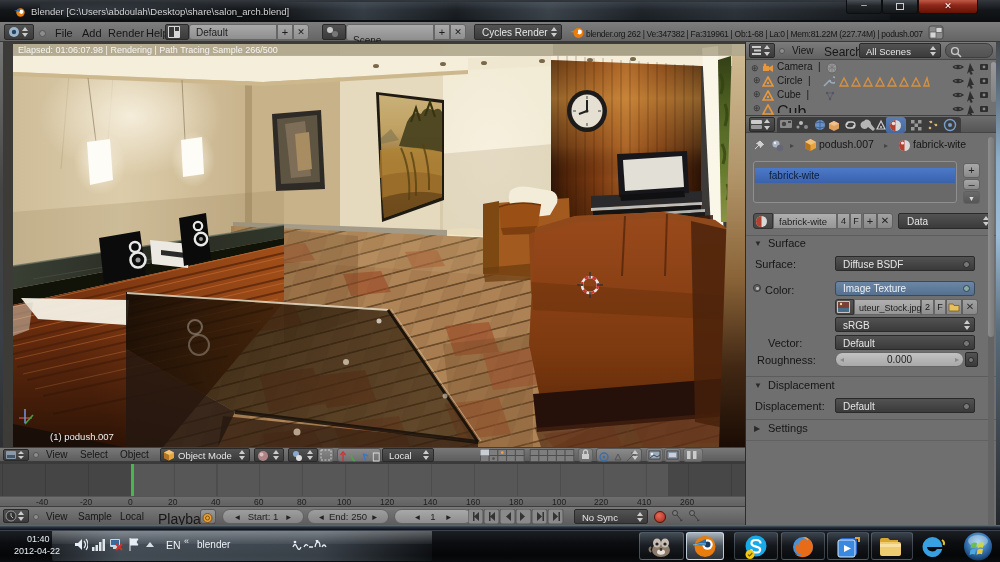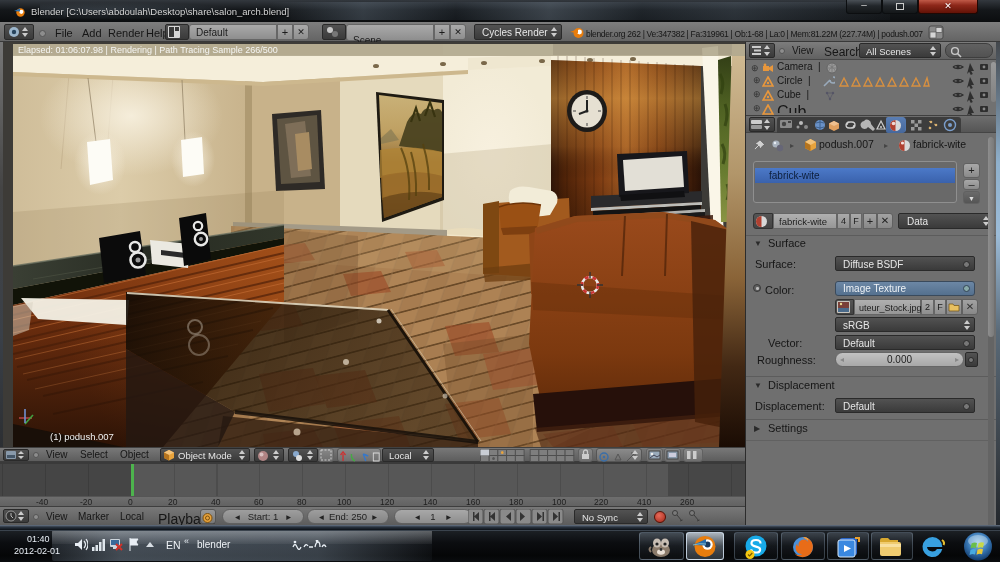--- a/index.html
+++ b/index.html
@@ -490,21 +490,21 @@
 
 <div class="abs" id="tlhdr" style="left:0;top:506px;width:745px;height:19px;background:linear-gradient(#787878,#5c5c5c);border-top:1px solid #3e3e3e">
  <div class="dd" style="left:3px;top:2px;width:26px;height:14px"><svg width="24" height="12" viewBox="0 0 24 12">
           <circle cx="7" cy="6" r="5" fill="#333" stroke="#999"></circle>
           <path d="M7 3v3l2 2" stroke="#bbb" fill="none"></path>
           <path d="M17 1l3 4h-6z" fill="#ccc"></path>
           <path d="M17 11l3-4h-6z" fill="#ccc"></path>
         </svg></div>
  <div class="abs" style="left:33px;top:7px;width:6px;height:6px;border-radius:50%;background:#8d8d8d;border:1px solid #555"></div>
  <div class="mtx" style="left:46px;top:4px;font-size:10px">View</div>
- <div class="mtx" style="left:78px;top:4px;font-size:10px">Marker</div>
+ <div class="mtx" style="left:78px;top:4px;font-size:10px">Sample</div>
  <div class="mtx" style="left:120px;top:4px;font-size:10px">Local</div>
  <div class="mtx" style="left:158px;top:4px;font-size:14px">Playback</div>
  <div class="abs" style="left:200px;top:2px;width:16px;height:15px;background:linear-gradient(#999,#777);border:1px solid #555;border-radius:3px"><svg width="13" height="12" viewBox="0 0 13 12">
           <circle cx="6.5" cy="6" r="4.5" fill="#e8a33c" stroke="#7a5010"></circle>
           <circle cx="6.5" cy="6" r="2" fill="none" stroke="#7a5010"></circle>
         </svg></div>
  <div class="lbtn" style="left:222px;top:2px;width:82px;height:15px;border-radius:8px;font-size:9.5px;line-height:14px;background:linear-gradient(#9e9e9e,#848484)">◂&nbsp;&nbsp;&nbsp;Start: 1&nbsp;&nbsp;&nbsp;▸</div>
  <div class="lbtn" style="left:307px;top:2px;width:82px;height:15px;border-radius:8px;font-size:9.5px;line-height:14px;background:linear-gradient(#9e9e9e,#848484)">◂&nbsp;&nbsp;End: 250&nbsp;&nbsp;▸</div>
  <div class="lbtn" style="left:394px;top:2px;width:78px;height:15px;border-radius:8px;font-size:9.5px;line-height:14px;background:linear-gradient(#a8a8a8,#8e8e8e)">◂&nbsp;&nbsp;&nbsp;&nbsp;1&nbsp;&nbsp;&nbsp;&nbsp;▸</div>
  <svg class="abs" style="left:468px;top:2px" width="100" height="15" viewBox="0 0 100 15">
@@ -779,21 +779,21 @@
  <div class="abs" style="left:242px;top:95px;width:6px;height:390px;background:#646464;border-radius:3px"></div>
  <div class="abs" style="left:242px;top:95px;width:6px;height:200px;background:linear-gradient(90deg,#8e8e8e,#7a7a7a);border-radius:3px"></div>
 </div>
 
 <div class="abs" style="left:0;top:525px;width:1000px;height:5px;background:linear-gradient(#6a7788,#2a3440 40%,#0c1016)"></div>
 <div class="abs" id="taskbar" style="left:0;top:530px;width:1000px;height:32px;background:linear-gradient(#1d2126,#0b0d10 40%,#050607 80%,#0a0c0f)">
  <div class="abs" style="left:0;top:0;width:1000px;height:1px;background:#3a434d"></div>
  <div class="abs" style="left:52px;top:1px;width:380px;height:30px;background:linear-gradient(90deg,rgba(140,160,180,.18),rgba(165,185,205,.38) 18%,rgba(155,175,195,.34) 70%,rgba(120,140,160,.06));border-radius:2px"></div>
  <div class="abs" style="left:52px;top:1px;width:380px;height:13px;background:linear-gradient(rgba(255,255,255,.28),rgba(255,255,255,.05))"></div>
  <div class="abs" style="left:27px;top:4px;font-size:9px;color:#e8eef4">01:40</div>
- <div class="abs" style="left:14px;top:16px;font-size:9px;color:#e8eef4">2012-02-01</div>
+ <div class="abs" style="left:14px;top:16px;font-size:9px;color:#e8eef4">2012-04-22</div>
  <svg class="abs" style="left:74px;top:8px" width="14" height="13" viewBox="0 0 14 13">
         <path d="M1 5h3l4-4v11l-4-4H1z" fill="#e8eef4"></path>
         <path d="M10 3q3,3.5 0,7M12 1q4,5.5 0,11" stroke="#e8eef4" fill="none" stroke-width="1.2"></path>
       </svg>
  <svg class="abs" style="left:92px;top:8px" width="14" height="13" viewBox="0 0 14 13">
         <g fill="#dfe6ec">
           <rect x="0" y="9" width="2.5" height="4"></rect>
           <rect x="3.5" y="7" width="2.5" height="6"></rect>
           <rect x="7" y="4" width="2.5" height="9"></rect>
           <rect x="10.5" y="1" width="2.5" height="12"></rect>

